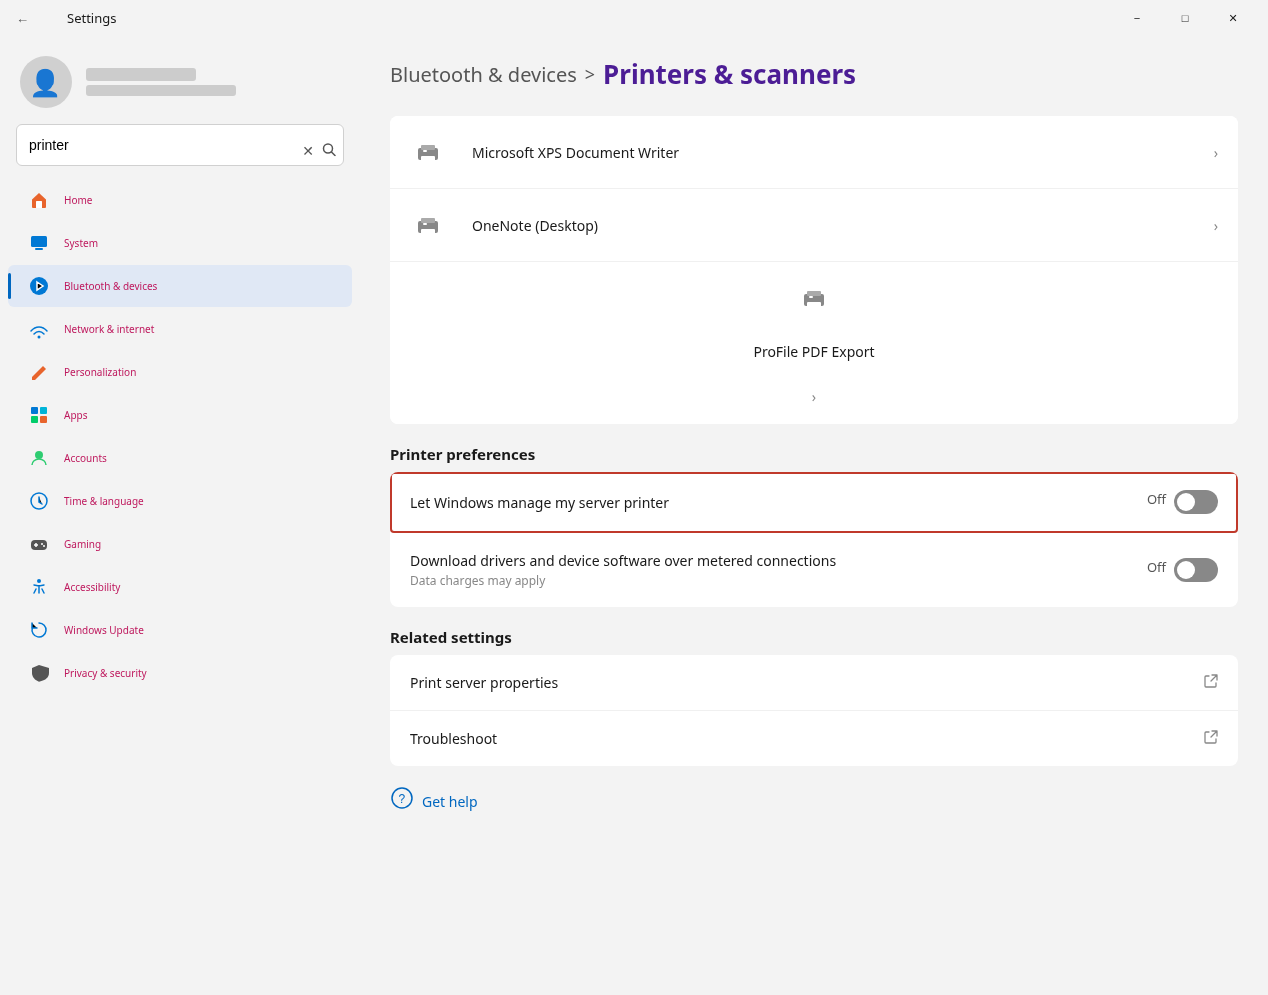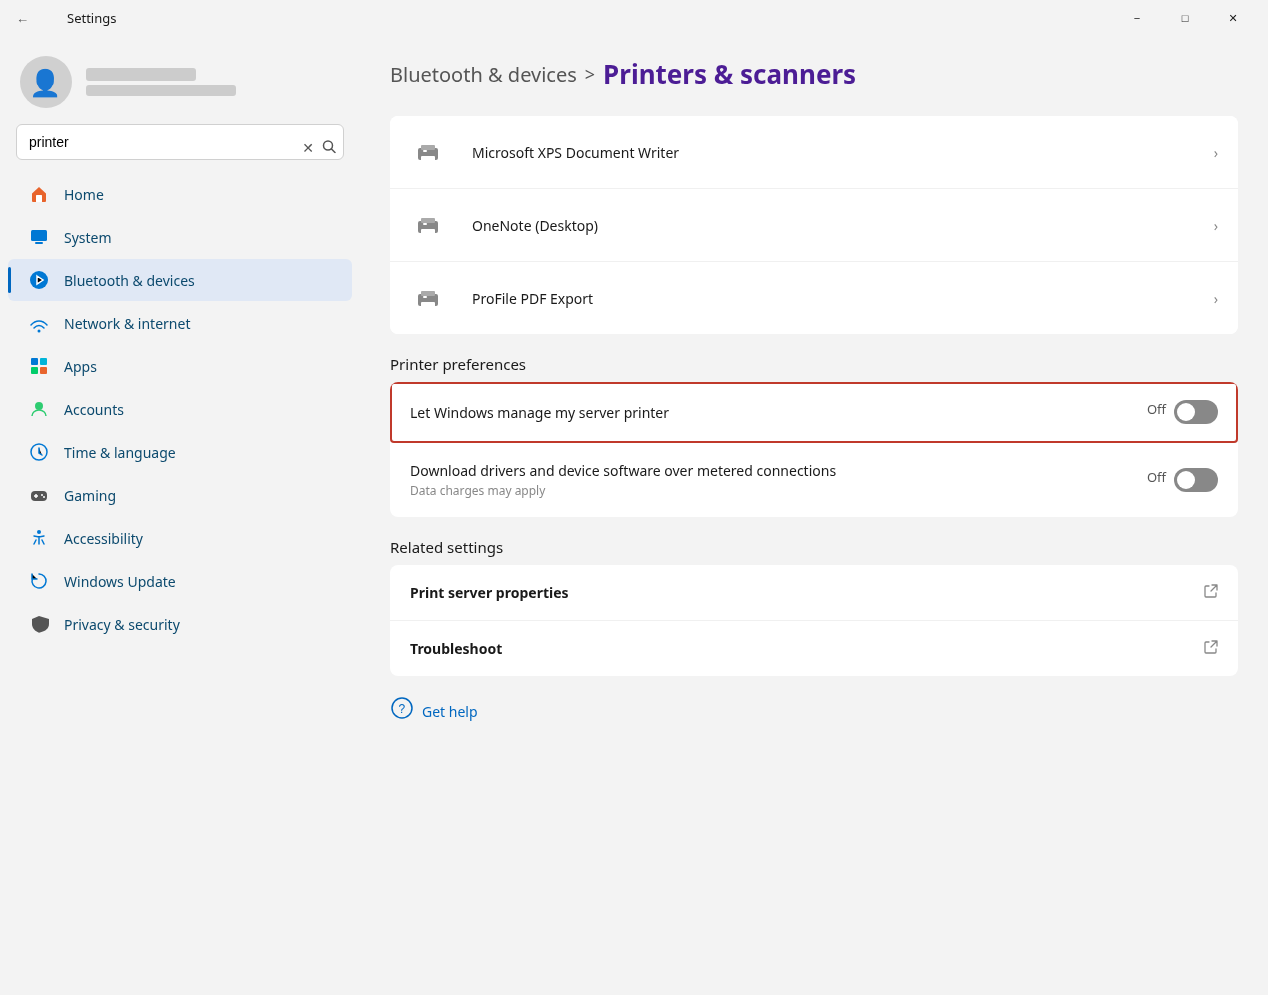--- a/index.html
+++ b/index.html
@@ -110,21 +110,21 @@
       height: 11px;
     }
 
     
     .search-container {
       padding: 0 16px 12px 16px;
       position: relative;
     }
     .search-input {
       width: 100%;
-      height: 36px;
+      height: 42px;
       border: 1px solid #d0d0d0;
       border-radius: 6px;
       background: white;
       padding: 0 60px 0 12px;
       font-size: 14px;
       outline: none;
     }
     .search-clear {
       position: absolute;
       right: 42px;
@@ -177,22 +177,22 @@
     .nav-icon {
       width: 22px;
       height: 22px;
       display: flex;
       align-items: center;
       justify-content: center;
       font-size: 18px;
       flex-shrink: 0;
     }
     .nav-label {
-      font-size: 14px;
-      color: #0c4a6e;
+      font-size: 10px;
+      color: #be185d;
     }
 
     
     .content {
       flex: 1;
       background: #f3f3f3;
       overflow-y: auto;
       padding: 20px 30px 30px 30px;
     }
 
@@ -220,21 +220,21 @@
     }
     .card-item {
       display: flex;
       align-items: center;
       gap: 26px;
       padding: 18px 20px;
       cursor: pointer;
       border-bottom: 1px solid #f0f0f0;
       background: white;
     }
-    .card-item:last-child { border-bottom: none; }
+    .card-item:last-child { border-bottom: none; flex-direction: column; }
     .printer-icon {
       width: 36px;
       height: 36px;
       display: flex;
       align-items: center;
       justify-content: center;
       font-size: 24px;
       color: #555;
       flex-shrink: 0;
     }
@@ -244,21 +244,21 @@
       color: #1a1a1a;
     }
     .chevron {
       font-size: 14px;
       color: #888;
     }
 
     
     .section-label {
       font-size: 15px;
-      font-weight: 400;
+      font-weight: 700;
       color: #1a1a1a;
       margin: 20px 0 8px 0;
     }
 
     
     .pref-card {
       background: white;
       border-radius: 8px;
       overflow: hidden;
     }
@@ -322,21 +322,20 @@
       top: 3px;
       transition: left 0.2s;
     }
     .toggle-track.off .toggle-thumb { left: 3px; }
 
     
     .related-card {
       background: white;
       border-radius: 8px;
       overflow: hidden;
-      font-weight: bold;
     }
     .related-item {
       display: flex;
       align-items: center;
       padding: 18px 20px;
       border-bottom: 1px solid #f0f0f0;
       cursor: pointer;
     }
     .related-item:last-child { border-bottom: none; justify-content: center; }
     .related-item-label {
@@ -446,20 +445,28 @@
         <div class="nav-icon">
           <svg width="20" height="20" viewBox="0 0 20 20">
               <path d="M2 12c2.2-2.5 5-4 8-4s5.8 1.5 8 4" stroke="#0078d4" stroke-width="1.5" fill="none" stroke-linecap="round"></path>
               <path d="M5 15c1.4-1.5 3-2.5 5-2.5s3.6 1 5 2.5" stroke="#0078d4" stroke-width="1.5" fill="none" stroke-linecap="round"></path>
               <circle cx="10" cy="18" r="1.5" fill="#0078d4"></circle>
             </svg>
         </div>
         <span class="nav-label">Network &amp; internet</span>
       </div>
 
+      <div class="nav-item">
+        <div class="nav-icon">
+          <svg width="20" height="20" viewBox="0 0 20 20">
+              <path d="M3 15L14 4l3 3L6 18H3v-3z" fill="#e8642c"></path>
+            </svg>
+        </div>
+        <span class="nav-label">Personalization</span>
+      </div>
 
       <div class="nav-item">
         <div class="nav-icon">
           <svg width="20" height="20" viewBox="0 0 20 20">
               <rect x="2" y="2" width="7" height="7" rx="1" fill="#0078d4"></rect>
               <rect x="11" y="2" width="7" height="7" rx="1" fill="#00b4d8"></rect>
               <rect x="2" y="11" width="7" height="7" rx="1" fill="#00cc6a"></rect>
               <rect x="11" y="11" width="7" height="7" rx="1" fill="#e8642c"></rect>
             </svg>
         </div>

